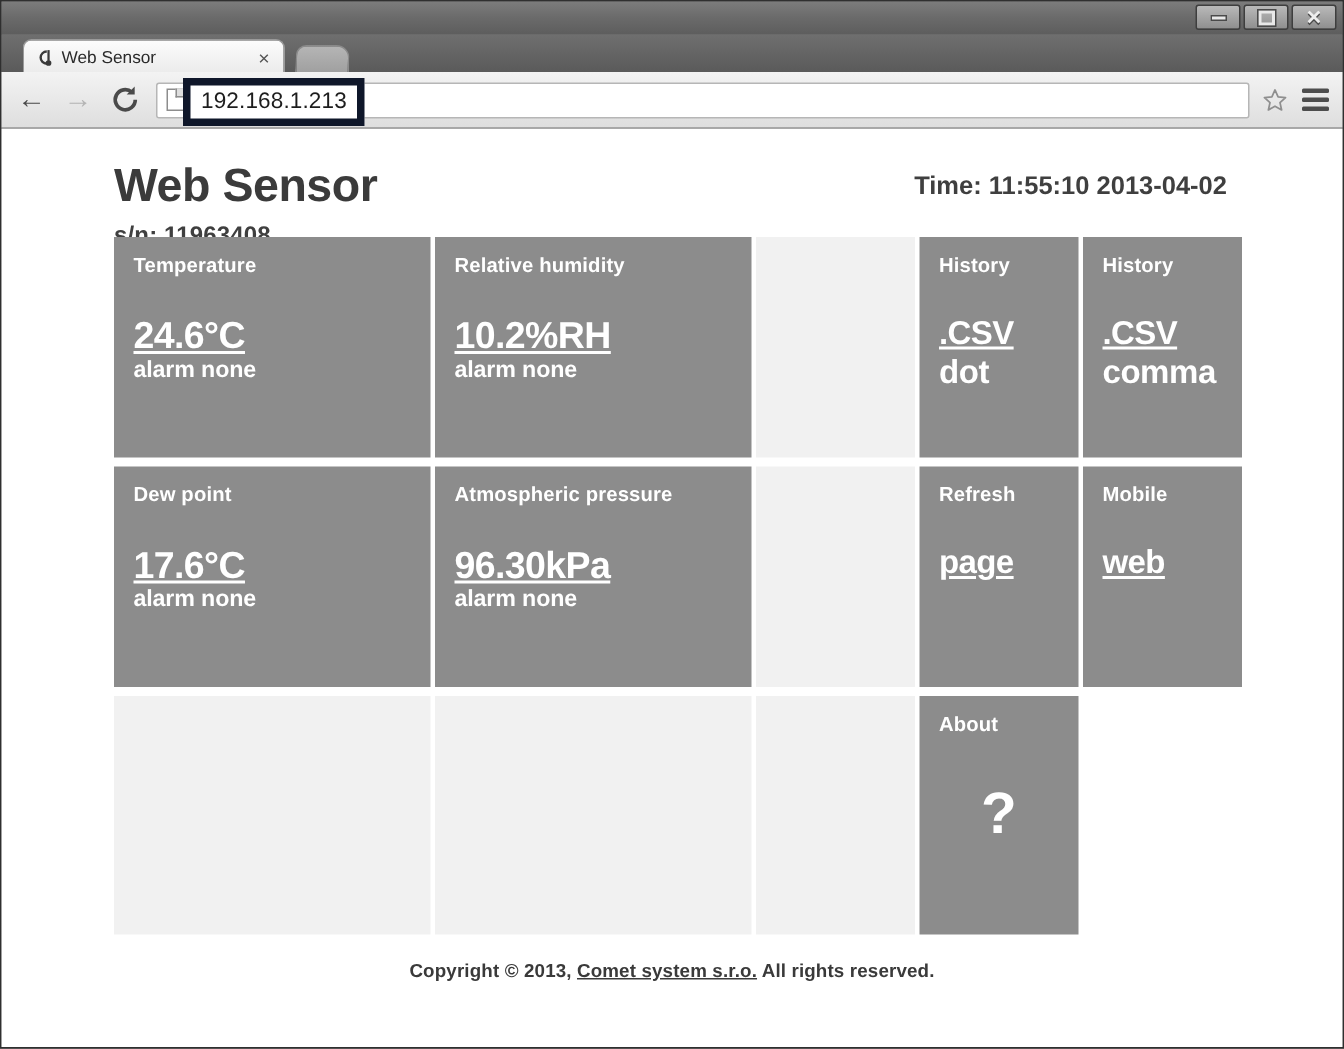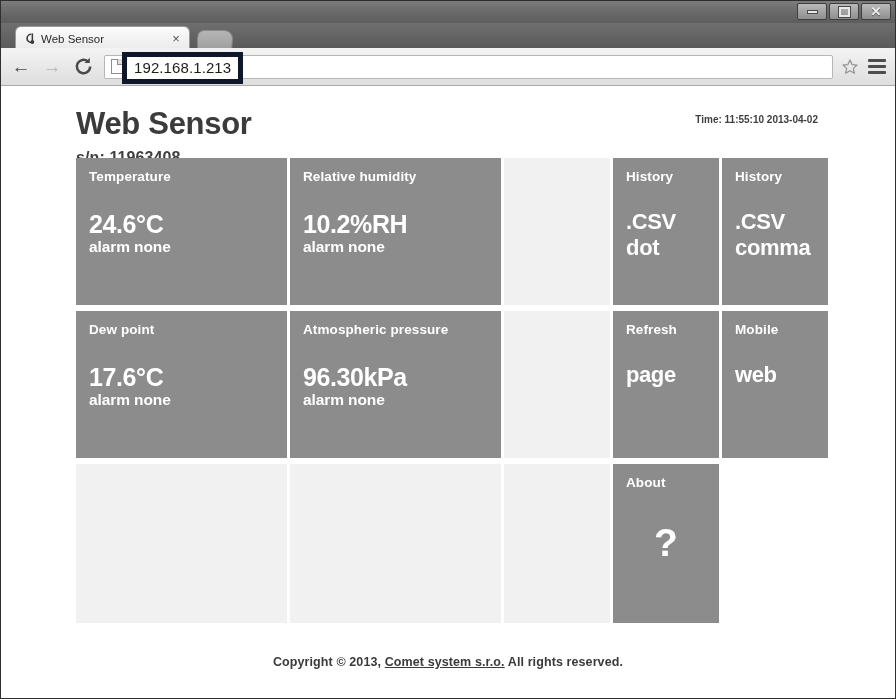--- a/index.html
+++ b/index.html
@@ -246,21 +246,21 @@
     font-size: 16px;
     font-weight: bold;
     color: #3f3f3f;
     margin-top: 8px;
     letter-spacing: 0.1px;
   }
   #time-display {
     position: absolute;
     right: 59px;
     top: 28px;
-    font-size: 10px;
+    font-size: 17px;
     font-weight: bold;
     color: #3f3f3f;
     white-space: nowrap;
   }
 
   
   #tile-grid {
     margin: 0 57px;
     display: grid;
     grid-template-columns: 211px 211px 106px 106px 106px;
@@ -289,20 +289,21 @@
     white-space: nowrap;
   }
   .tile-value {
     font-size: 25px;
     font-weight: bold;
     color: #ffffff;
     line-height: 1.12;
     margin-top: 25px;
     letter-spacing: -0.4px;
     white-space: nowrap;
+    text-decoration: underline;
   }
   .tile-sub {
     font-size: 15.5px;
     font-weight: bold;
     color: #ffffff;
     line-height: 1.15;
     letter-spacing: -0.1px;
     white-space: nowrap;
   }
   .tile-value.small { font-size: 22px; }
@@ -325,21 +326,21 @@
 
   
   #tile-settings {
     outline: 6px solid #111111;
     outline-offset: 2px;
     z-index: 3;
   }
 
   
   #page-footer {
-    margin-top: 32px;
+    margin-top: 17px;
     text-align: center;
     font-size: 12.5px;
     font-weight: bold;
     color: #3a3a3a;
     letter-spacing: 0.1px;
   }
   #footer-link {
     color: #3a3a3a;
     text-decoration: underline;
   }

